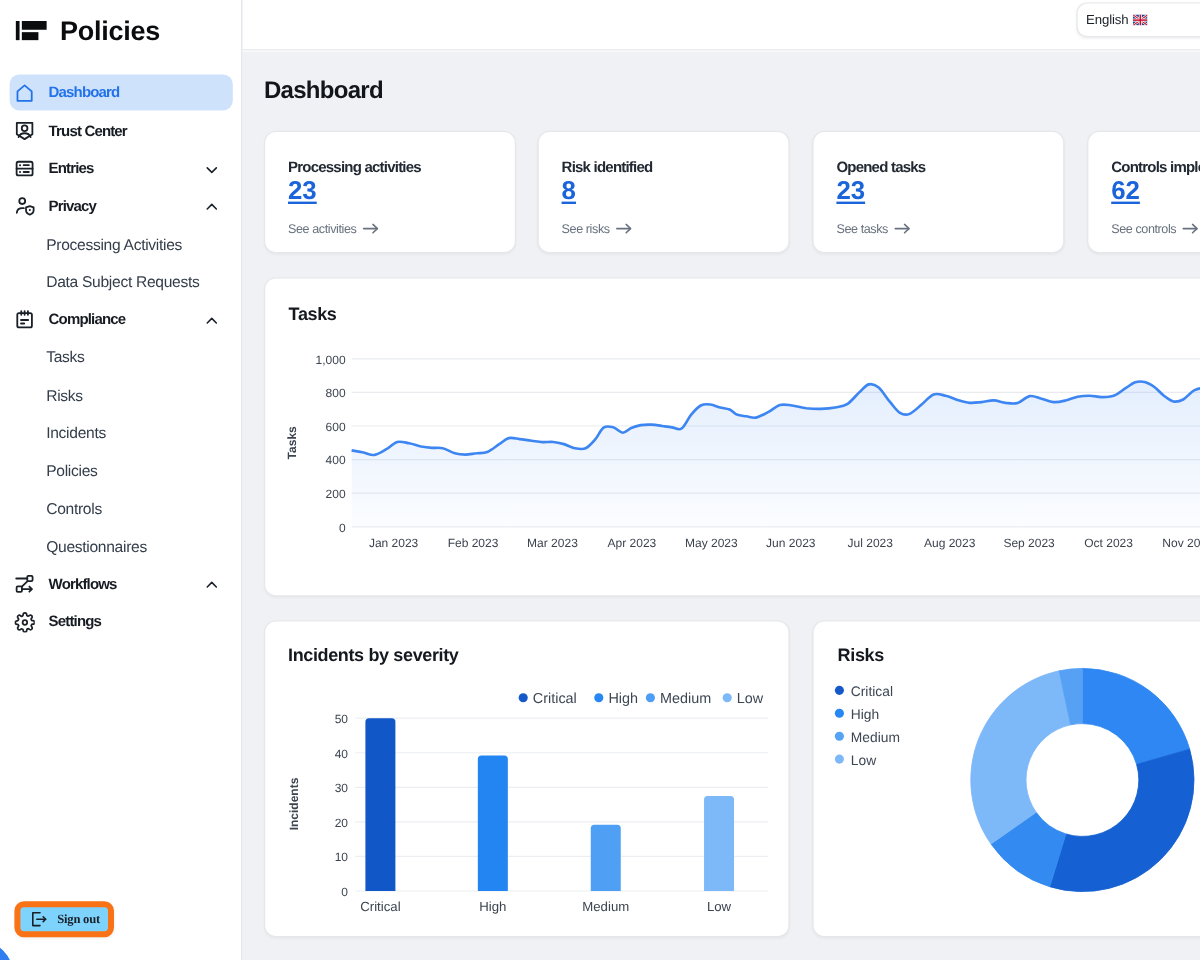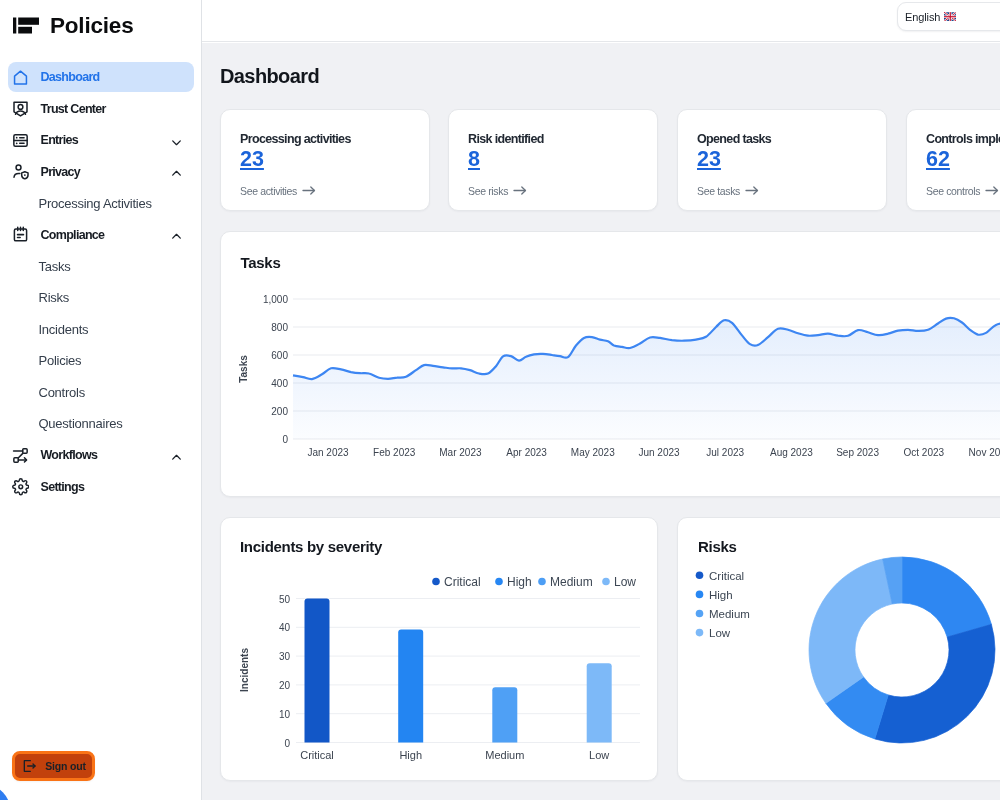--- a/index.html
+++ b/index.html
@@ -11,21 +11,21 @@
   #logo .word { font-size:22.5px; font-weight:700; color:#0b0c0e; letter-spacing:-0.2px; margin-left:11px; }
   .nav { position:absolute; left:8px; top:61.5px; width:186px; }
   .nav-item { position:relative; height:31.5px; border-radius:8px; display:flex; align-items:center; padding-left:5px; }
   .nav-item .ic { width:16px; height:16px; display:flex; align-items:center; justify-content:center; } .nav-item .ic svg { margin-left:-1px; flex:none; }
   .nav-item .lbl { margin-left:11.5px; font-size:12.5px; font-weight:700; color:#171c23; letter-spacing:-0.7px; }
   .nav-item.active { background:#cfe2fc; height:30px; margin:0.75px 0; }
   .nav-item.active .lbl { color:#2273e9; }
   .nav-item .chev { position:absolute; right:11px; top:10px; }
   .nav-sub { height:31.5px; display:flex; align-items:center; padding-left:30.5px; font-size:13px; color:#343e4b; font-weight:400; letter-spacing:-0.25px; }
   .nav-item.plain { height:31.5px; }
-  #signout { position:absolute; left:12px; top:751px; width:83px; height:30px; background:#c2410c; border:3px solid #f97316; border-radius:8px; box-shadow:0 1px 2px rgba(16,24,40,.05); display:flex; align-items:center; justify-content:center; }
+  #signout { position:absolute; left:12px; top:751px; width:83px; height:30px; background:#7dd3fc; border:5px solid #f97316; border-radius:8px; box-shadow:0 1px 2px rgba(16,24,40,.05); display:flex; align-items:center; justify-content:center;font-family:Liberation Serif, serif; }
   #signout span { font-size:10.5px; font-weight:700; color:#1a2028; margin-left:8px; letter-spacing:-0.2px; }
   #bluedot { position:absolute; left:-45px; top:784px; width:56px; height:56px; border-radius:50%; background:#2f7df0; z-index:9; }
   
   #topbar { position:absolute; left:202px; top:0; width:798px; height:42px; background:#fff; border-bottom:1px solid #e5e7ea; z-index:3; }
   #langbtn { position:absolute; left:897px; top:2px; width:120px; height:29px; background:#fff; border:1px solid #e6e8eb; border-radius:9px; box-shadow:0 1px 2px rgba(16,24,40,.06); display:flex; align-items:center; padding-left:7px; z-index:10; }
   #langbtn .t { font-size:11px; font-weight:400; color:#1a2028; letter-spacing:-0.1px; }
   #langbtn svg { margin-left:6px; }
   
   #main { position:absolute; left:202px; top:43px; width:798px; height:757px; background:#f0f1f4; overflow:hidden; }
   h1 { position:absolute; left:18px; top:22px; font-size:20px; font-weight:700; color:#12161c; letter-spacing:-0.6px; }
@@ -244,20 +244,21 @@
             <path d="M17.5 12.3l4 1.4v2.9c0 2.3-1.6 3.8-4 4.7-2.4-.9-4-2.4-4-4.7v-2.9z"></path>
             <circle cx="17.5" cy="16.5" r="1.1" fill="#1a2028" stroke="none"></circle>
           </svg>
         </span>
       <span class="lbl">Privacy</span>
       <span class="chev"><svg width="13" height="13" viewBox="0 0 24 24" fill="none" stroke="#1a2028" stroke-width="2.4" stroke-linecap="round" stroke-linejoin="round">
             <path d="M5 15l7-7 7 7"></path>
           </svg></span>
     </div>
     <div class="nav-sub">Processing Activities</div>
+    <div class="nav-sub">Data Subject Requests</div>
     <div class="nav-item plain">
       <span class="ic">
           <svg width="19" height="19" viewBox="0 0 24 24" fill="none" stroke="#1a2028" stroke-width="1.9" stroke-linecap="round" stroke-linejoin="round">
             <rect x="4.3" y="5" width="15.4" height="15" rx="1.8"></rect>
             <path d="M8.5 2.8v4M12 2.8v4M15.5 2.8v4"></path>
             <path d="M8.3 12.2h7.4" stroke-width="2.1"></path>
             <path d="M8.3 15.8h3.2" stroke-width="2.1"></path>
           </svg>
         </span>
       <span class="lbl">Compliance</span>

